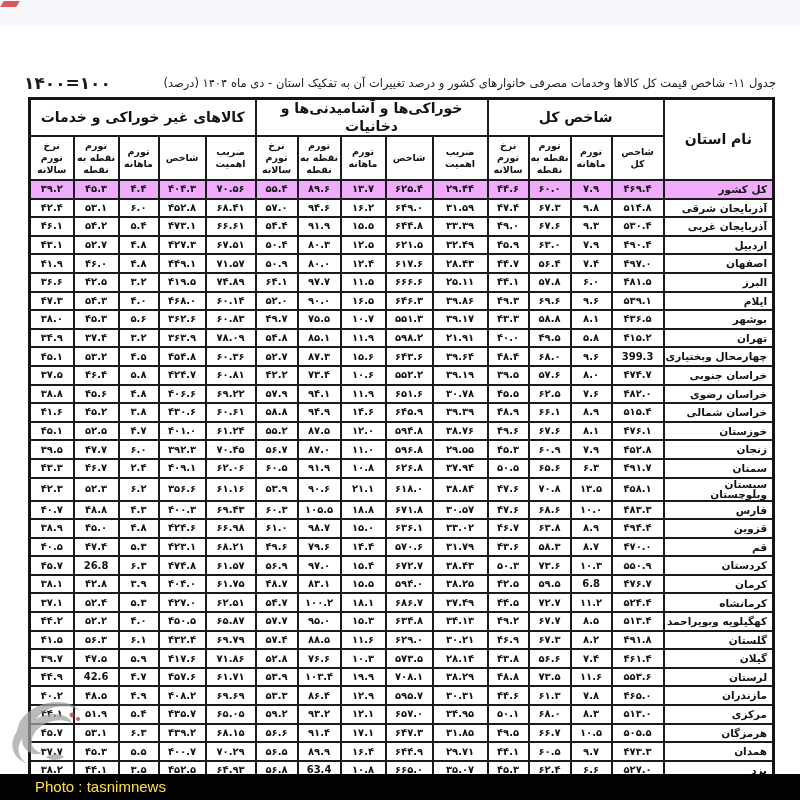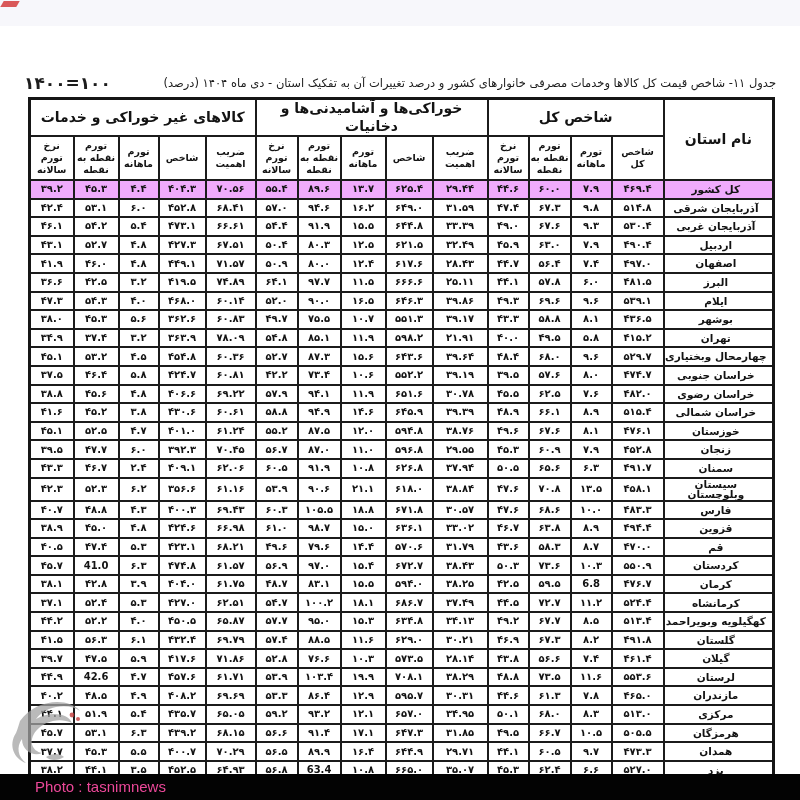--- a/index.html
+++ b/index.html
@@ -13,25 +13,25 @@
   .title{font-size:11.5px;font-weight:normal;color:#1c1c1c;direction:rtl;}
   .base-note{font-size:17px;font-weight:bold;color:#1c1c1c;direction:ltr;}
   table.cpi{position:absolute;top:97px;left:28px;width:744px;border-collapse:collapse;
             direction:rtl;table-layout:fixed;border:3px solid #161616;}
   table.cpi td,table.cpi th{border:2px solid #1b1b1b;color:#131313;font-weight:bold;
             padding:0;vertical-align:middle;background:#ffffff;overflow:hidden;}
   thead th{font-size:9.5px;line-height:1.25;text-align:center;}
   thead tr.grp th{height:20px;font-size:14px;}
   thead tr.sub th{height:42px;}
   tbody td{font-size:10px;text-align:center;height:16.6px;line-height:1;}
-  tbody td.name{padding-right:5px;font-size:10.5px;}
+  tbody td.name{text-align:right;padding-right:5px;font-size:10.5px;}
   tbody tr.highlight td{background:#f0abfc;}
   .watermark{position:absolute;left:6px;top:693px;width:84px;height:80px;}
   .credit-bar{position:absolute;left:0;bottom:0;width:800px;height:26px;background:#030303;
-              color:#ec4899;font-family:"Liberation Sans",sans-serif;font-size:15px;
+              color:#fde047;font-family:"Liberation Sans",sans-serif;font-size:15px;
               line-height:26px;padding-left:35px;box-sizing:border-box;}
 </style>
 </head>
 <body>
 
 <div class="top-band"></div>
 <div class="brand-mark"></div>
 
 <div class="title-row">
   <div class="title">جدول ۱۱- شاخص قیمت کل کالاها وخدمات مصرفی خانوارهای کشور و درصد تغییرات آن به تفکیک استان - دی ماه ۱۴۰۴ (درصد)</div>
@@ -229,21 +229,21 @@
         <td>۸۵.۱</td>
         <td>۵۴.۸</td>
         <td>۷۸.۰۹</td>
         <td>۳۶۳.۹</td>
         <td>۳.۲</td>
         <td>۳۷.۴</td>
         <td>۳۴.۹</td>
       </tr>
       <tr>
         <td class="name">چهارمحال وبختیاری</td>
-        <td>۵۲۹.۷</td>
+        <td>399.3</td>
         <td>۹.۶</td>
         <td>۶۸.۰</td>
         <td>۴۸.۴</td>
         <td>۳۹.۶۴</td>
         <td>۶۴۳.۶</td>
         <td>۱۵.۶</td>
         <td>۸۷.۳</td>
         <td>۵۲.۷</td>
         <td>۶۰.۳۶</td>
         <td>۴۵۴.۸</td>
@@ -428,21 +428,21 @@
         <td>۷۳.۶</td>
         <td>۵۰.۳</td>
         <td>۳۸.۴۳</td>
         <td>۶۷۲.۷</td>
         <td>۱۵.۴</td>
         <td>۹۷.۰</td>
         <td>۵۶.۹</td>
         <td>۶۱.۵۷</td>
         <td>۴۷۴.۸</td>
         <td>۶.۳</td>
-        <td>41.0</td>
+        <td>26.8</td>
         <td>۴۵.۷</td>
       </tr>
       <tr>
         <td class="name">کرمان</td>
         <td>۴۷۶.۷</td>
         <td>6.8</td>
         <td>۵۹.۵</td>
         <td>۴۲.۵</td>
         <td>۳۸.۲۵</td>
         <td>۵۹۴.۰</td>

